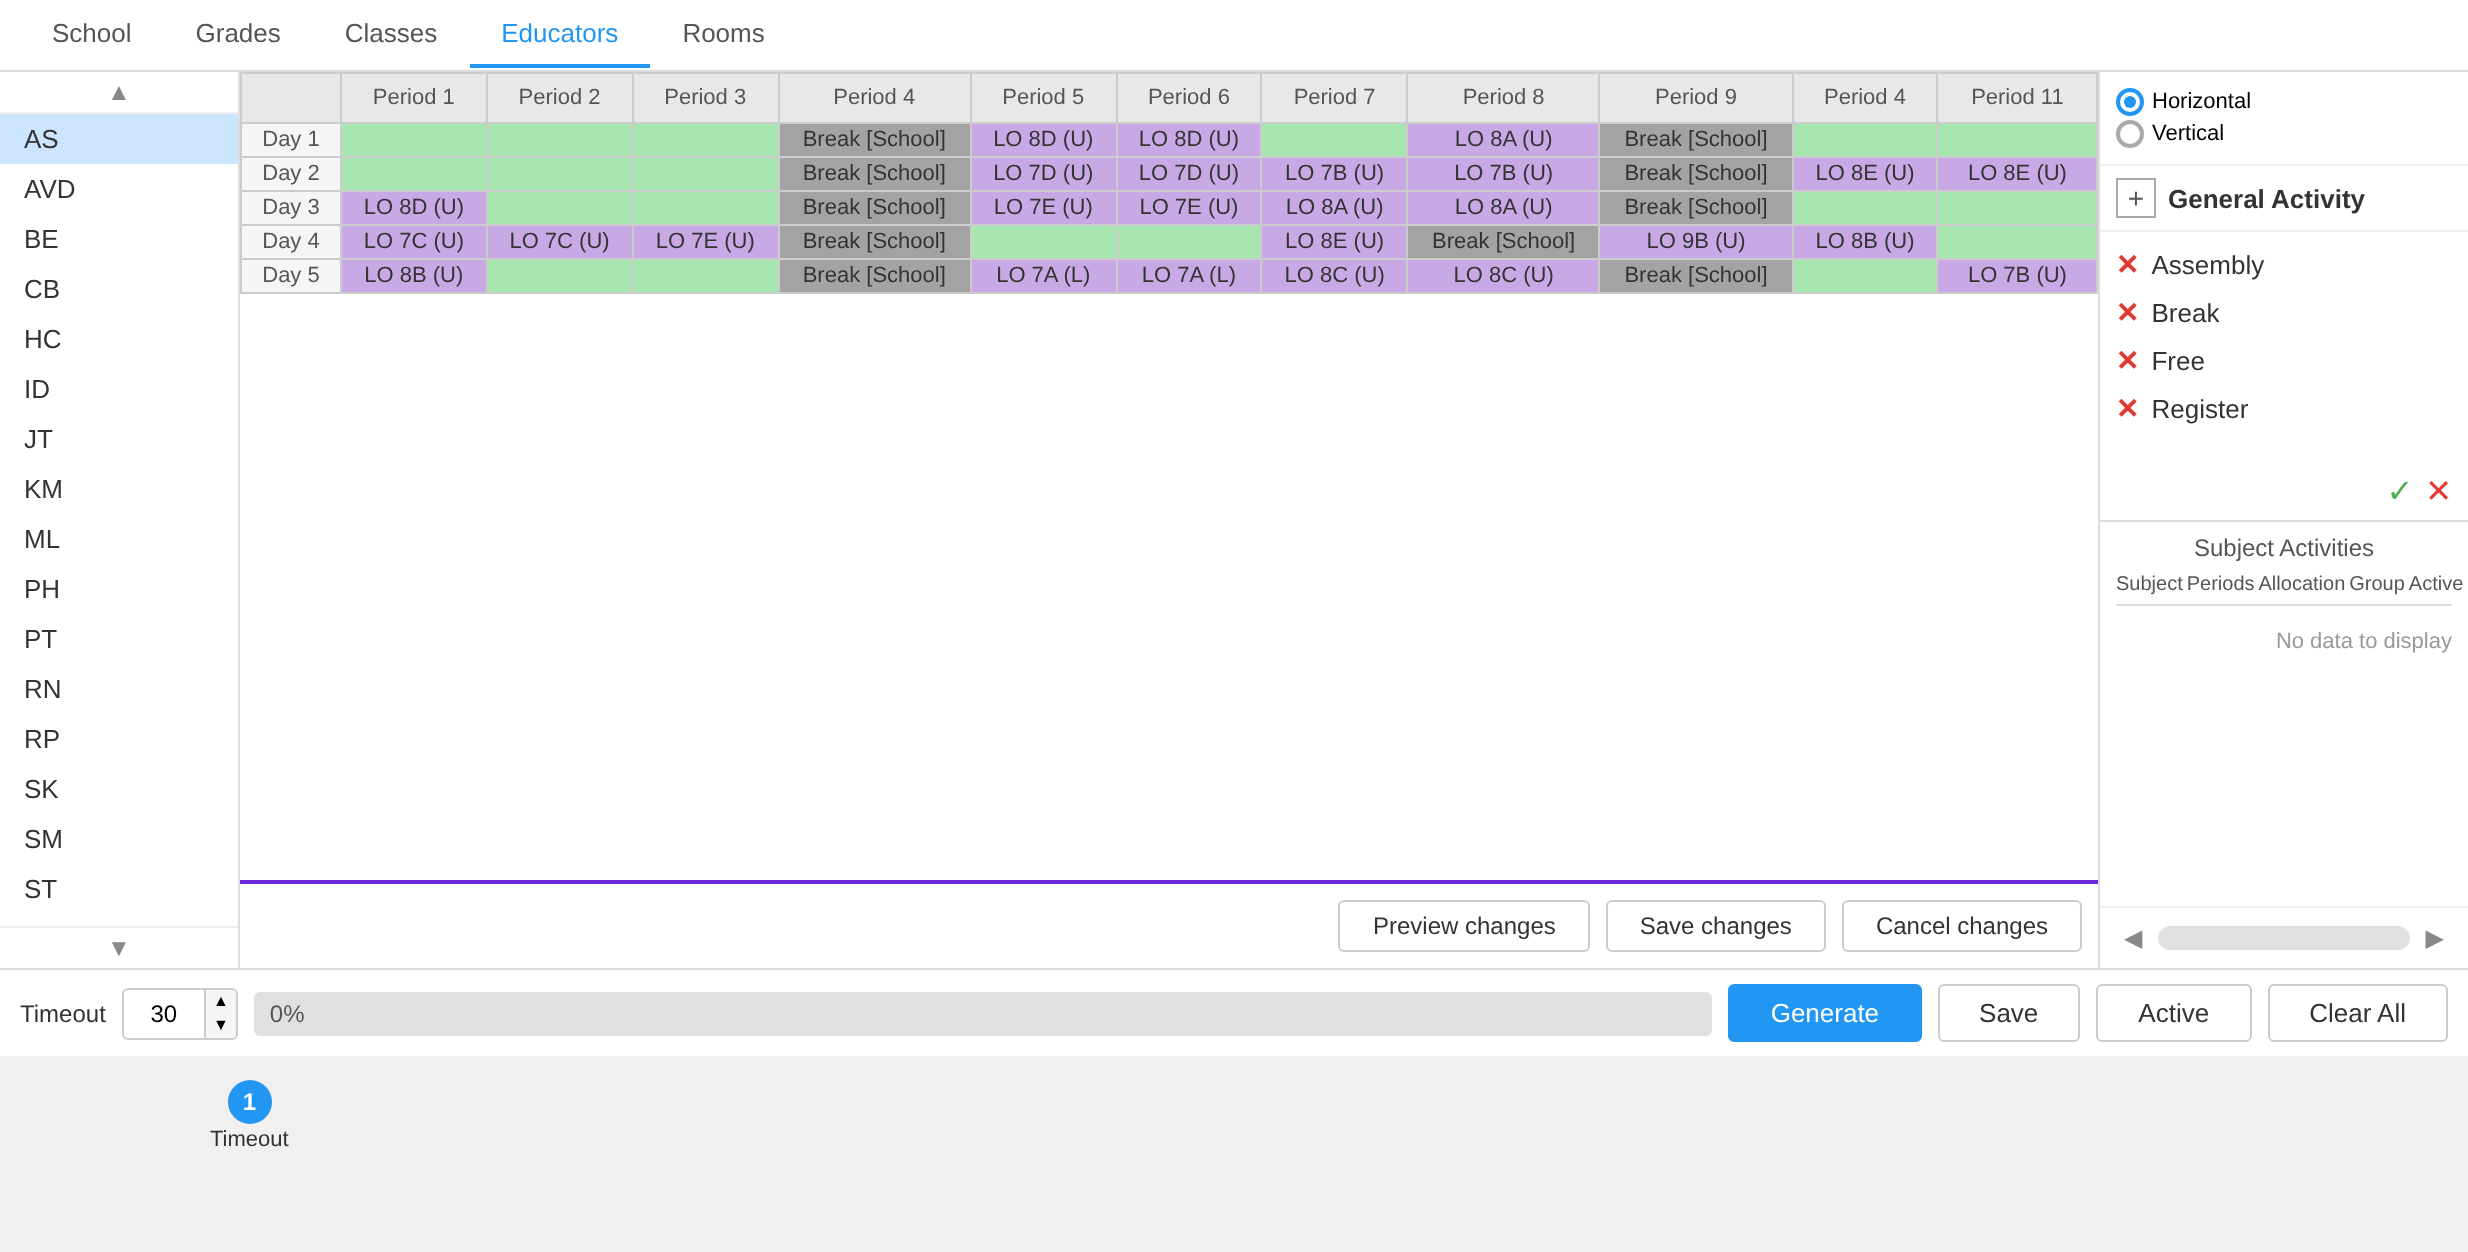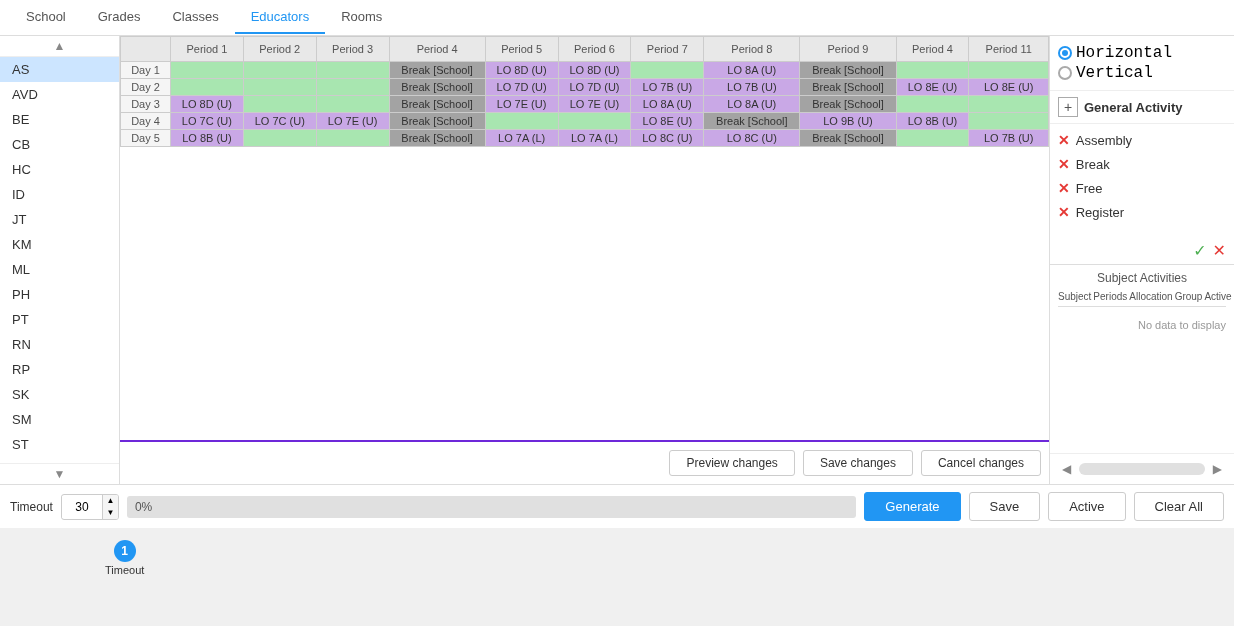--- a/index.html
+++ b/index.html
@@ -33,21 +33,21 @@
     .cell-green { background: #a8e6b0; }
     .cell-purple { background: #c9a8e6; color: #333; font-size: 10px; }
     .cell-break { background: #a3a3a3; font-size: 10px; color: #333; }
 
     .schedule-actions { display: flex; justify-content: flex-end; padding: 8px; gap: 8px; border-top: 2px solid #6d28d9; }
     .action-btn { padding: 5px 16px; border: 1px solid #ccc; background: #fff; cursor: pointer; border-radius: 3px; font-size: 12px; color: #333; }
 
     
     .right-panel { width: 185px; border-left: 1px solid #ddd; background: #fff; display: flex; flex-direction: column; }
     .orientation-options { padding: 6px 8px; }
-    .orientation-row { display: flex; align-items: center; gap: 4px; margin: 2px 0; font-size: 16px; font-family: Liberation Mono, monospace; }
+    .orientation-row { display: flex; align-items: center; gap: 4px; margin: 2px 0; font-size: 11px; }
     .radio-btn { width: 14px; height: 14px; border-radius: 50%; border: 2px solid #2196f3; cursor: pointer; display: flex; align-items: center; justify-content: center; }
     .radio-btn.selected::after { content: ''; width: 6px; height: 6px; border-radius: 50%; background: #2196f3; }
     .radio-btn-empty { width: 14px; height: 14px; border-radius: 50%; border: 2px solid #aaa; cursor: pointer; }
 
     .general-activity-header { display: flex; align-items: center; gap: 6px; padding: 6px 8px; border-top: 1px solid #eee; border-bottom: 1px solid #eee; }
     .plus-btn { width: 20px; height: 20px; background: #fff; border: 1px solid #aaa; cursor: pointer; display: flex; align-items: center; justify-content: center; font-size: 14px; color: #555; }
     .general-activity-title { font-size: 13px; font-weight: bold; color: #333; }
 
     .activity-list { flex: 1; overflow-y: auto; padding: 4px 0; }
     .activity-item { display: flex; align-items: center; gap: 6px; padding: 4px 8px; }

